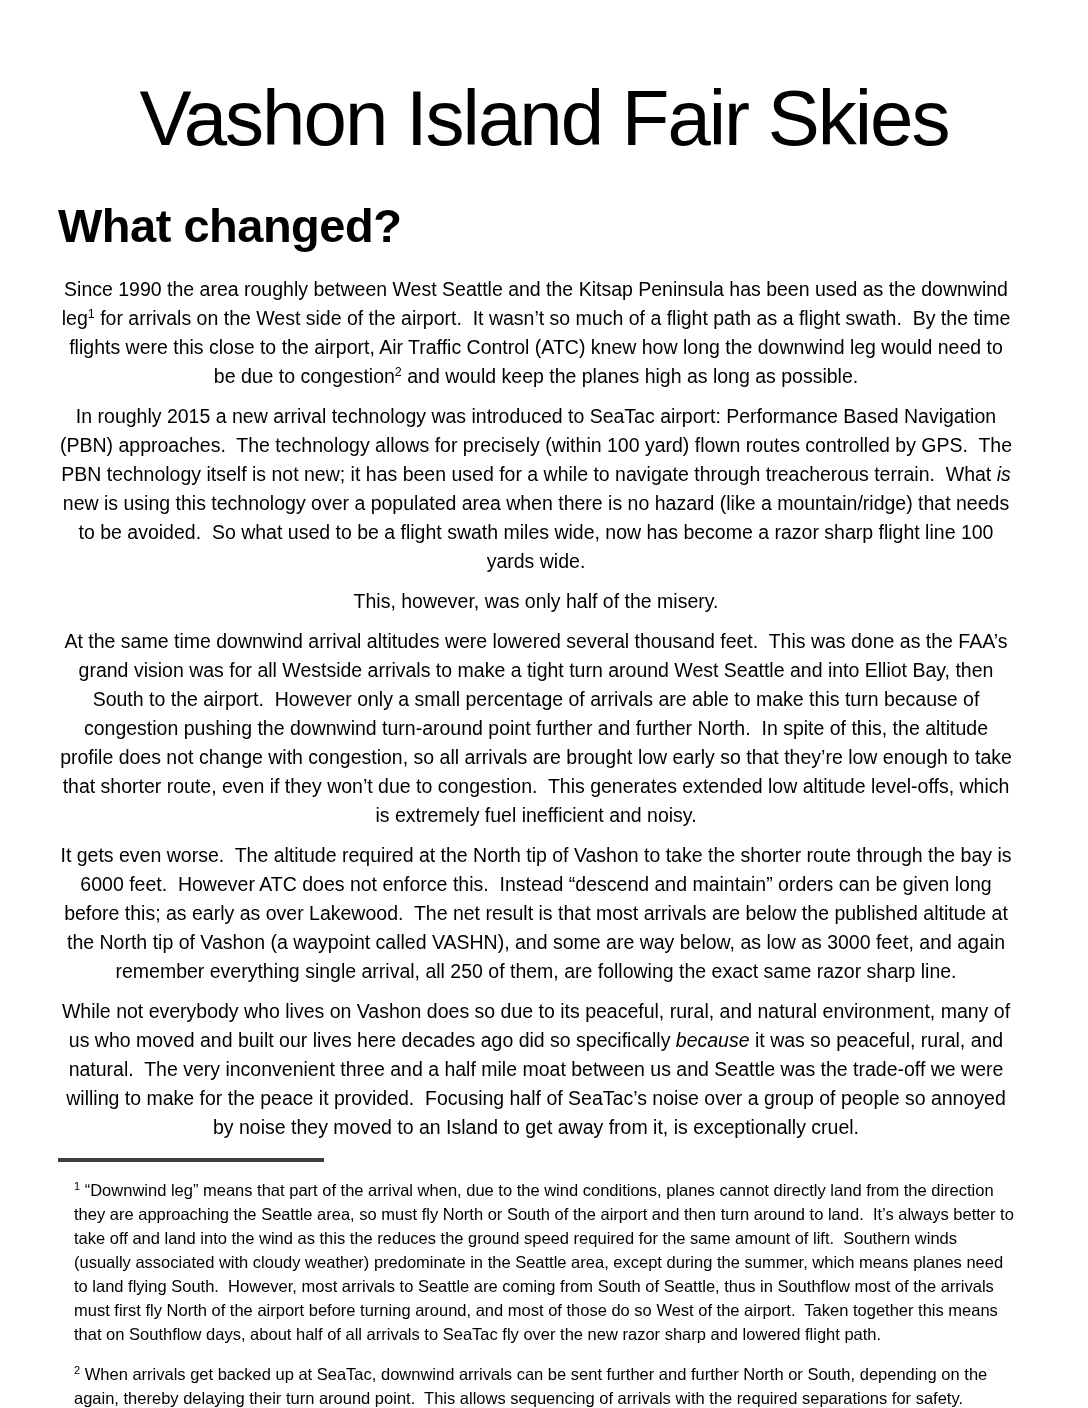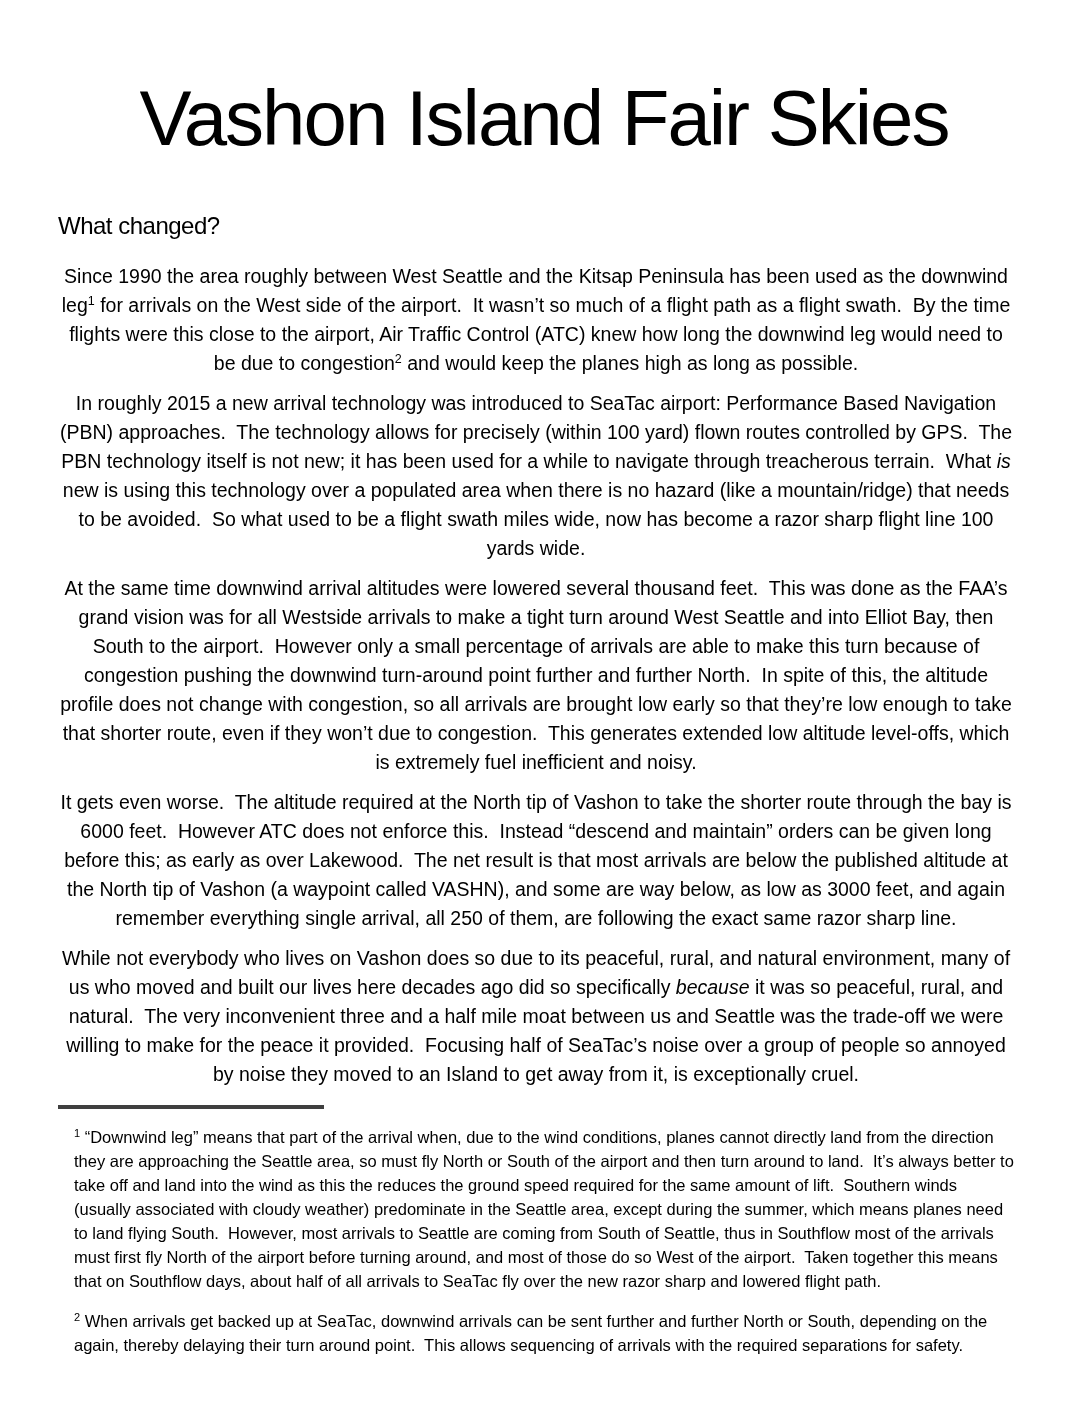--- a/index.html
+++ b/index.html
@@ -17,23 +17,23 @@
   .doc-title {
     margin: 0;
     font-size: 78px;
     font-weight: 400;
     line-height: 96px;
     letter-spacing: -2px;
     text-align: center;
     white-space: nowrap;
   }
   .section-heading {
-    margin: 36px 0 12px 0;
-    font-size: 24px;
-    font-weight: 400;
+    margin: 36px 0 25px 0;
+    font-size: 47px;
+    font-weight: 700;
     line-height: 48px;
     letter-spacing: -0.5px;
   }
   .body-para {
     margin: 0 16px 11px 0;
     font-size: 19.5px;
     line-height: 29px;
     text-align: center;
   }
   .body-para span, .footnote span { white-space: pre-wrap; }
@@ -69,20 +69,21 @@
 <div class="page">
 
   <h1 class="doc-title">Vashon Island Fair Skies</h1>
 
   <h2 class="section-heading">What changed?</h2>
 
   <p class="body-para"><span>Since 1990 the area roughly between West Seattle and the Kitsap Peninsula has been used as the downwind leg</span><sup class="fn-ref">1</sup><span> for arrivals on the West side of the airport.  It wasn’t so much of a flight path as a flight swath.  By the time flights were this close to the airport, Air Traffic Control (ATC) knew how long the downwind leg would need to be due to congestion</span><sup class="fn-ref">2</sup><span> and would keep the planes high as long as possible.</span></p>
 
   <p class="body-para"><span>In roughly 2015 a new arrival technology was introduced to SeaTac airport: Performance Based Navigation (PBN) approaches.  The technology allows for precisely (within 100 yard) flown routes controlled by GPS.  The PBN technology itself is not new; it has been used for a while to navigate through treacherous terrain.  What </span><em>is</em><span> new is using this technology over a populated area when there is no hazard (like a mountain/ridge) that needs to be avoided.  So what used to be a flight swath miles wide, now has become a razor sharp flight line 100 yards wide.</span></p>
 
+  <p class="body-para"><span>This, however, was only half of the misery.</span></p>
 
   <p class="body-para"><span>At the same time downwind arrival altitudes were lowered several thousand feet.  This was done as the FAA’s grand vision was for all Westside arrivals to make a tight turn around West Seattle and into Elliot Bay, then South to the airport.  However only a small percentage of arrivals are able to make this turn because of congestion pushing the downwind turn-around point further and further North.  In spite of this, the altitude profile does not change with congestion, so all arrivals are brought low early so that they’re low enough to take that shorter route, even if they won’t due to congestion.  This generates extended low altitude level-offs, which is extremely fuel inefficient and noisy.</span></p>
 
   <p class="body-para"><span>It gets even worse.  The altitude required at the North tip of Vashon to take the shorter route through the bay is 6000 feet.  However ATC does not enforce this.  Instead “descend and maintain” orders can be given long before this; as early as over Lakewood.  The net result is that most arrivals are below the published altitude at the North tip of Vashon (a waypoint called VASHN), and some are way below, as low as 3000 feet, and again remember everything single arrival, all 250 of them, are following the exact same razor sharp line.</span></p>
 
   <p class="body-para"><span>While not everybody who lives on Vashon does so due to its peaceful, rural, and natural environment, many of us who moved and built our lives here decades ago did so specifically </span><em>because</em><span> it was so peaceful, rural, and natural.  The very inconvenient three and a half mile moat between us and Seattle was the trade-off we were willing to make for the peace it provided.  Focusing half of SeaTac’s noise over a group of people so annoyed by noise they moved to an Island to get away from it, is exceptionally cruel.</span></p>
 
   <div class="footnote-separator"></div>
 
   <p class="footnote"><sup class="fn-marker">1</sup><span> “Downwind leg” means that part of the arrival when, due to the wind conditions, planes cannot directly land from the direction they are approaching the Seattle area, so must fly North or South of the airport and then turn around to land.  It’s always better to take off and land into the wind as this the reduces the ground speed required for the same amount of lift.  Southern winds (usually associated with cloudy weather) predominate in the Seattle area, except during the summer, which means planes need to land flying South.  However, most arrivals to Seattle are coming from South of Seattle, thus in Southflow most of the arrivals must first fly North of the airport before turning around, and most of those do so West of the airport.  Taken together this means that on Southflow days, about half of all arrivals to SeaTac fly over the new razor sharp and lowered flight path.</span></p>

